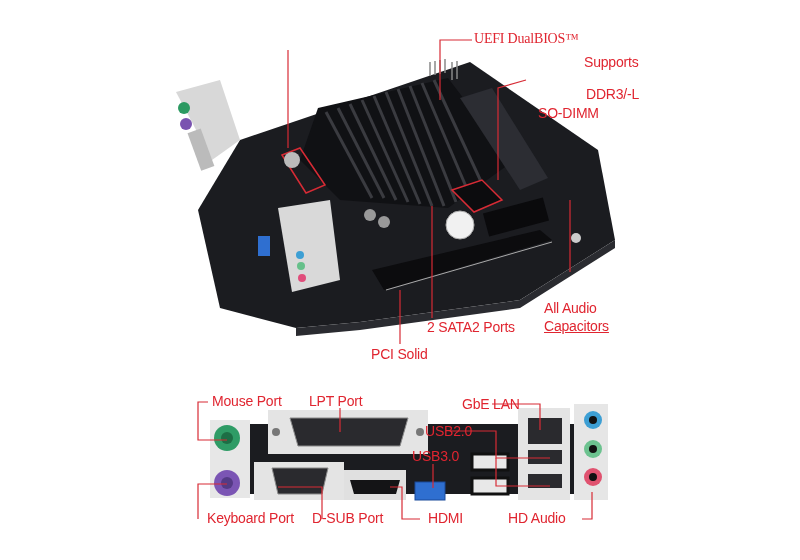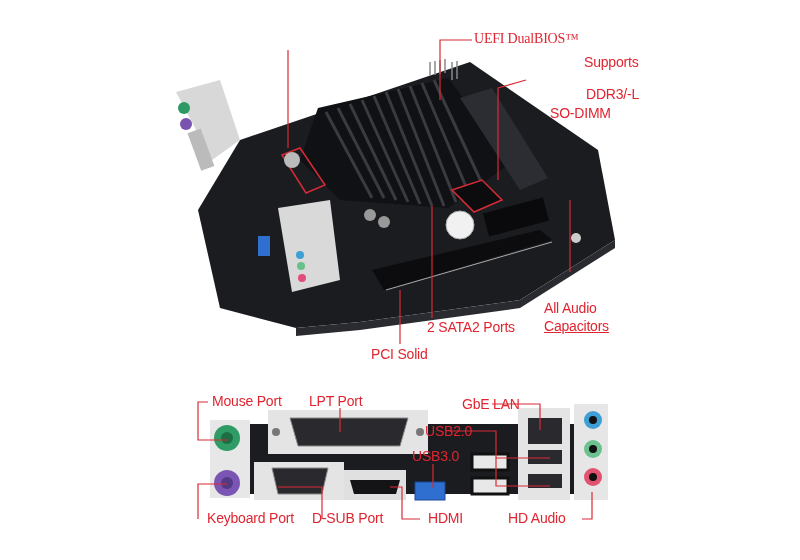--- a/index.html
+++ b/index.html
@@ -135,21 +135,21 @@
       <polyline points="492,404 540,404 540,430"></polyline>
       <polyline points="420,519 402,519 402,487 390,487"></polyline>
       <polyline points="278,487 322,487 322,519"></polyline>
       <polyline points="582,519 592,519 592,492"></polyline>
     </g>
   </svg>
 
   <div class="lbl" style="left:474px;top:31px;font-family:Liberation Serif, serif;">UEFI DualBIOS™</div>
   <div class="lbl" style="left:538px;top:54px;margin-left:46px;">Supports</div>
   <div class="lbl" style="left:538px;top:86px;margin-left:48px;">DDR3/-L</div>
-  <div class="lbl" style="left:538px;top:105px;margin-left:12px;">SO-DIMM</div>
+  <div class="lbl" style="left:538px;top:105px;">SO-DIMM</div>
   <div class="lbl" style="left:544px;top:300px;">All Audio</div>
   <div class="lbl" style="left:544px;top:318px;text-decoration:underline;">Capacitors</div>
   <div class="lbl" style="left:427px;top:319px;">2 SATA2 Ports</div>
   <div class="lbl" style="left:371px;top:346px;">PCI Solid</div>
 
   <div class="lbl" style="left:212px;top:393px;">Mouse Port</div>
   <div class="lbl" style="left:309px;top:393px;">LPT Port</div>
   <div class="lbl" style="left:462px;top:396px;">GbE LAN</div>
   <div class="lbl" style="left:425px;top:423px;">USB2.0</div>
   <div class="lbl" style="left:412px;top:448px;">USB3.0</div>

